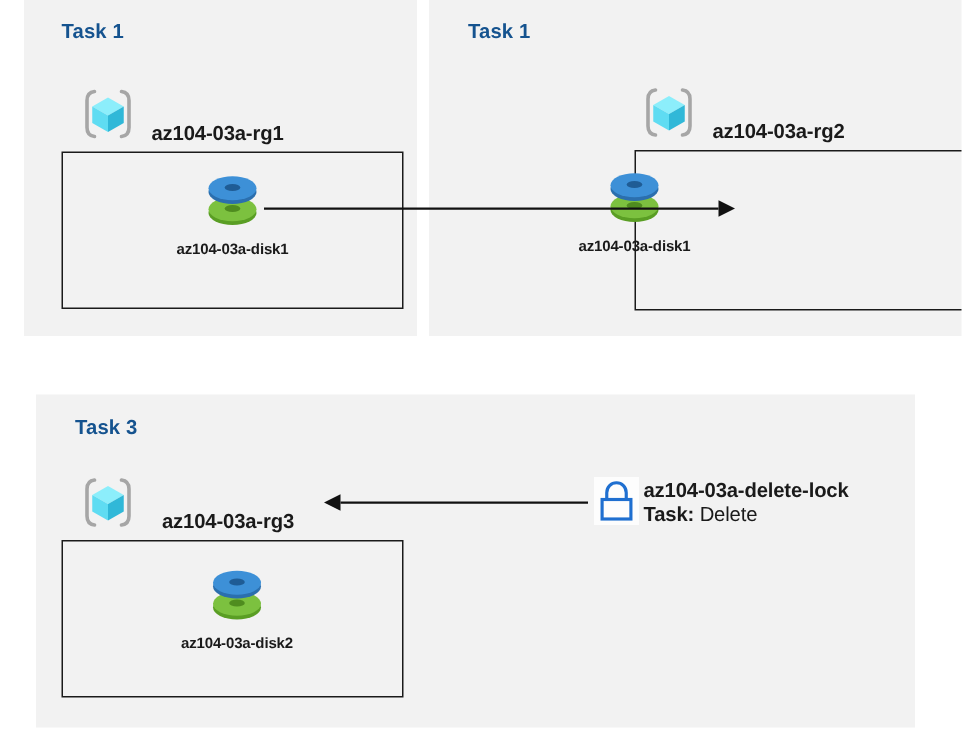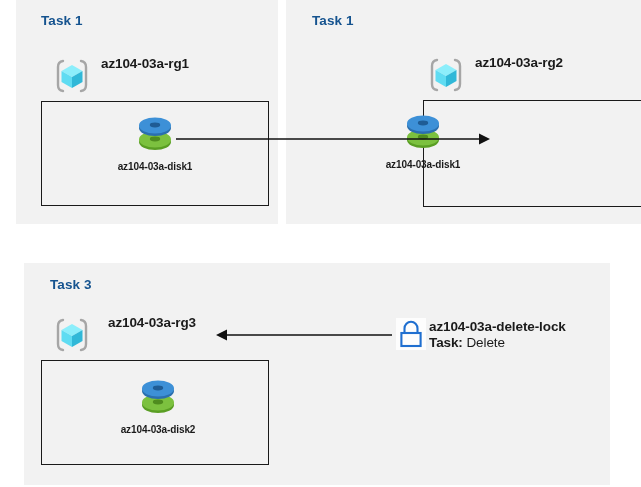--- a/index.html
+++ b/index.html
@@ -51,21 +51,21 @@
     background: transparent;
   }
   #box-task1-disk { left: 25px;  top: 101px; width: 228px; height: 105px; }
   #box-task2-disk { left: 137px; top: 100px; width: 226px; height: 107px; }
   #box-task3-disk { left: 17px;  top: 97px;  width: 228px; height: 105px; }
 
   
   .rg-row {
     position: absolute;
     display: flex;
-    align-items: flex-start;
+    align-items: flex-end;
     gap: 9px;
     white-space: nowrap;
   }
   #rg-row-1 { left: 36px;  top: 56px; }
   #rg-row-2 { left: 140px; top: 55px; }
   #rg-row-3 { left: 28px;  top: 52px; gap: 16px; }
 
   .rg-label {
     font-size: 13.5px;
     font-weight: bold;

